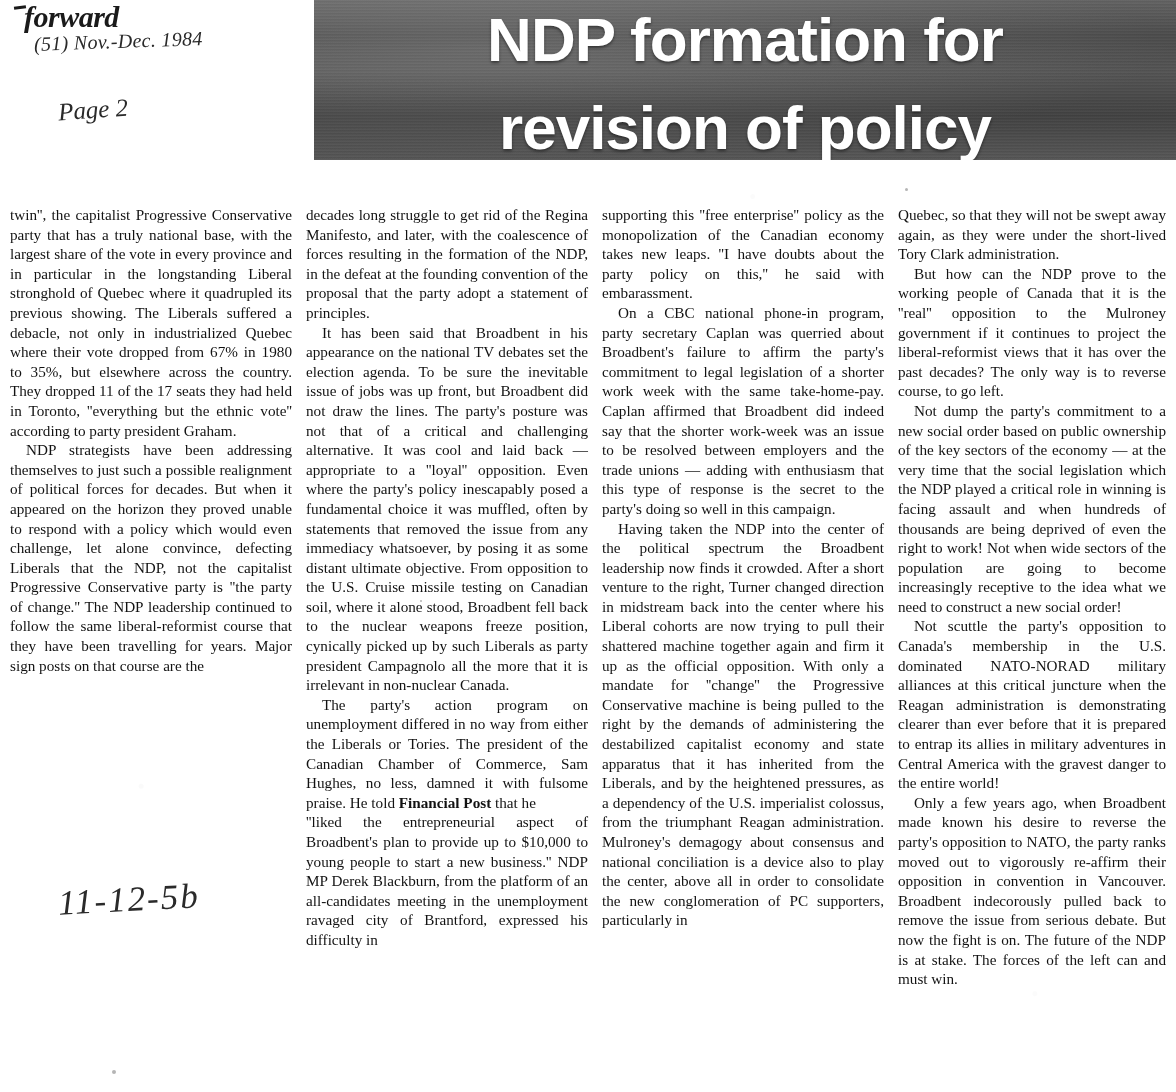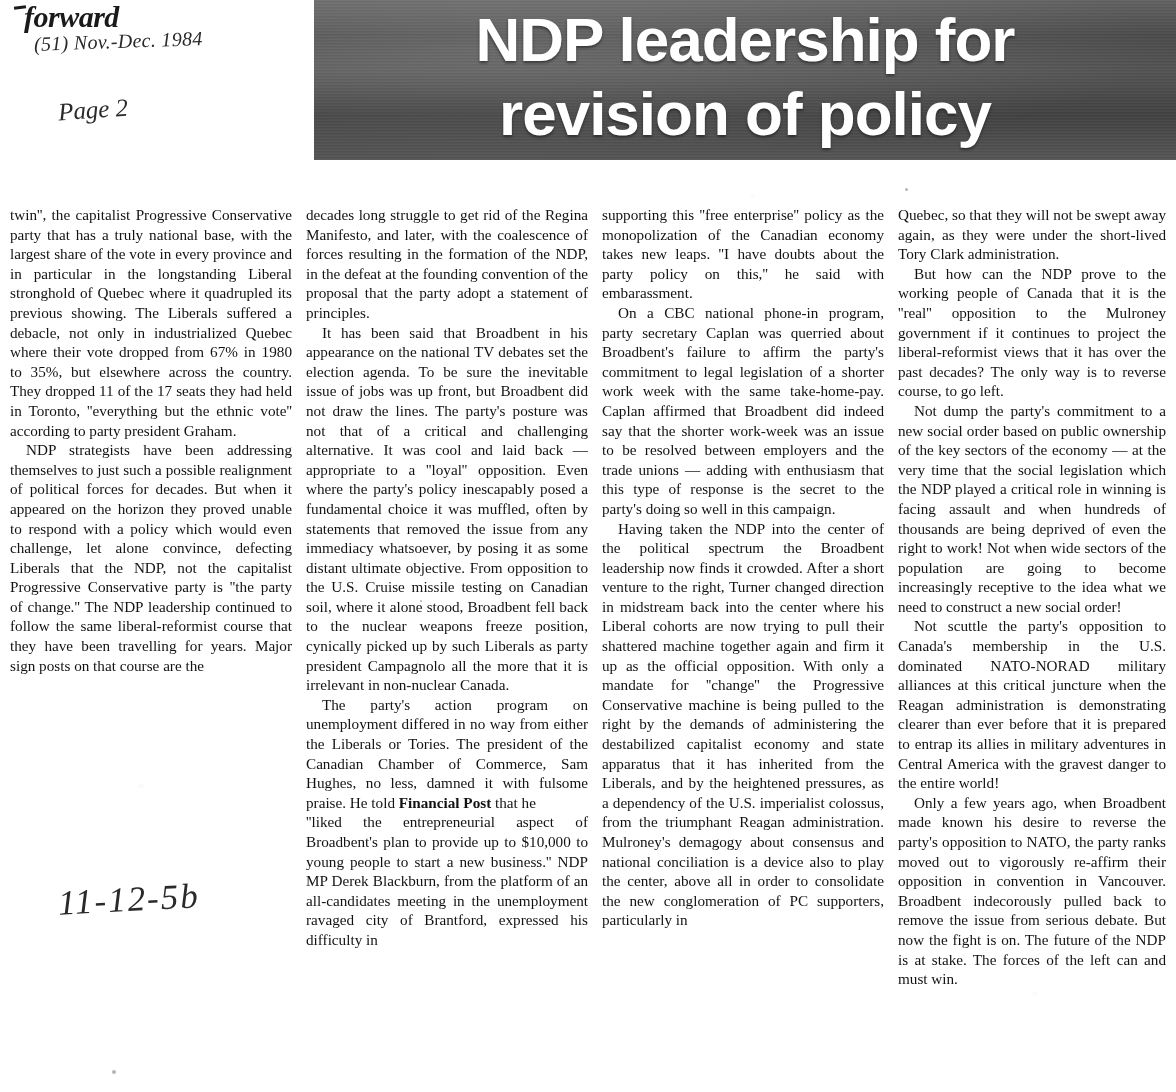--- a/index.html
+++ b/index.html
@@ -108,21 +108,21 @@
     font-family: "Liberation Sans", sans-serif;
     font-weight: bold;
     font-size: 62px;
     line-height: 72px;
     text-align: center;
     padding: 4px 12px 0 12px;
     letter-spacing: -1px;
     text-shadow: 0 2px 3px rgba(0,0,0,0.45);
   }
   .headline-line1 { display: block; }
-  .headline-line2 { display: block; margin-top: 2px; }
+  .headline-line2 { display: block; margin-top: 16px; }
 
   
   .columns {
     position: absolute;
     left: 0;
     top: 205px;
     width: 1176px;
     height: 887px;
   }
   .col {
@@ -173,21 +173,21 @@
 <div class="masthead">
 
   <div class="pub-name">forward</div>
 
   <div class="issue-date handwritten">(51) Nov.-Dec. 1984</div>
 
   <div class="page-label handwritten">Page 2</div>
 
   <div class="headline-banner">
     <div class="headline-text">
-      <span class="headline-line1">NDP leadership for</span>
+      <span class="headline-line1">NDP formation for</span>
       <span class="headline-line2">revision of policy</span>
     </div>
   </div>
 </div>
 
 <div class="archive-code handwritten">11-12-5b</div>
 
 <div class="columns">
 
   <div class="col col-1">

